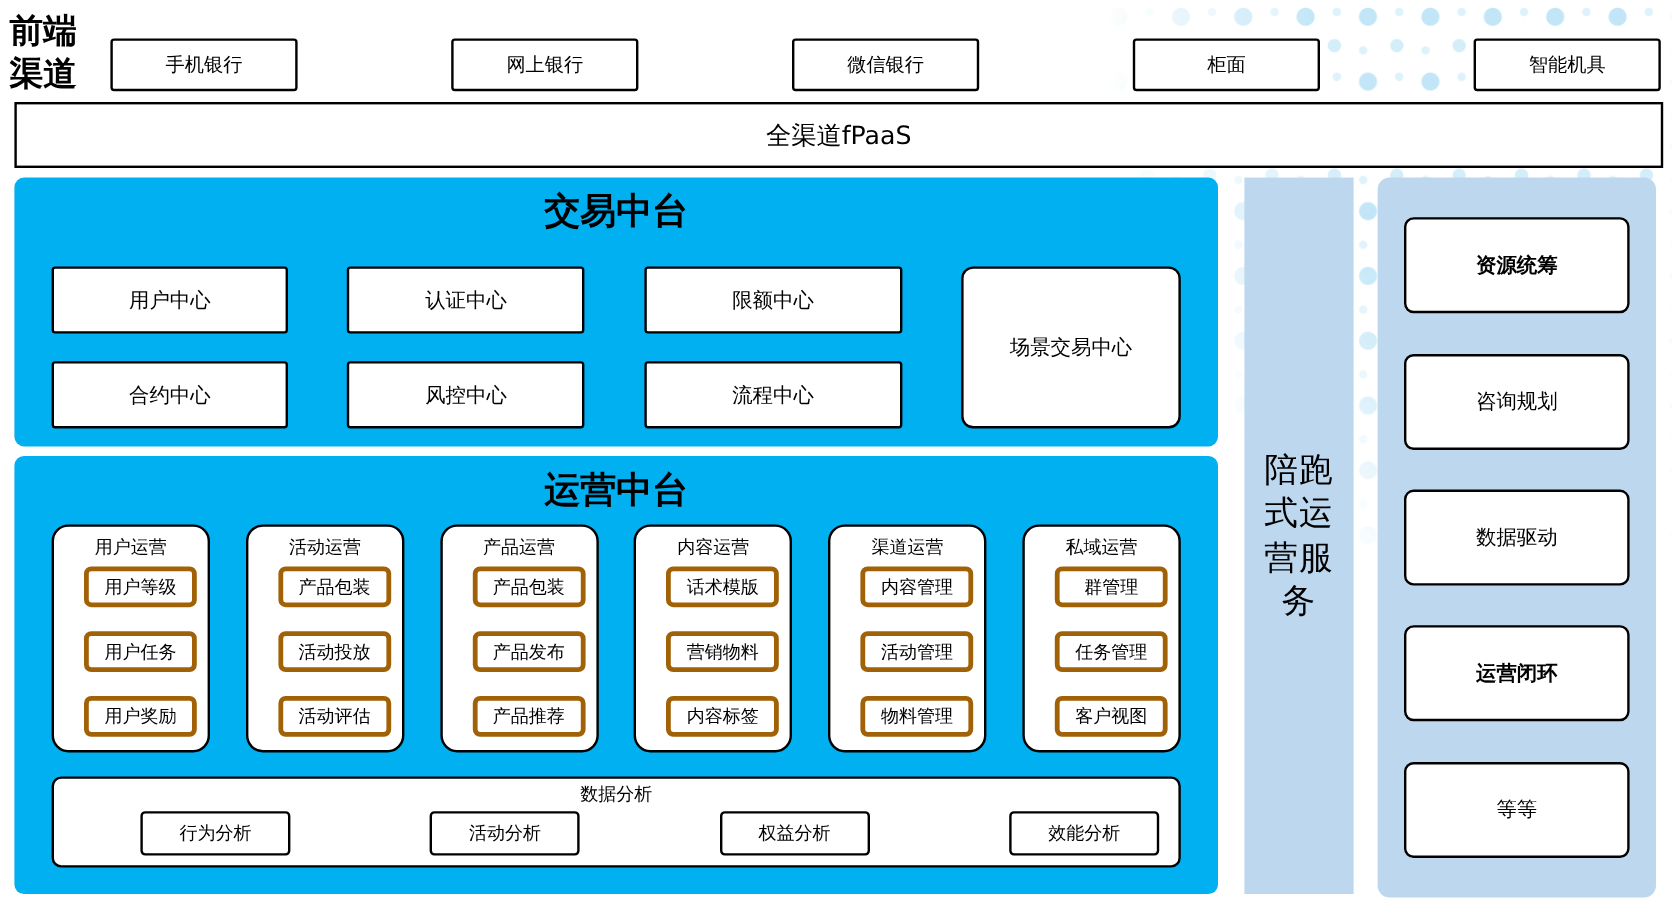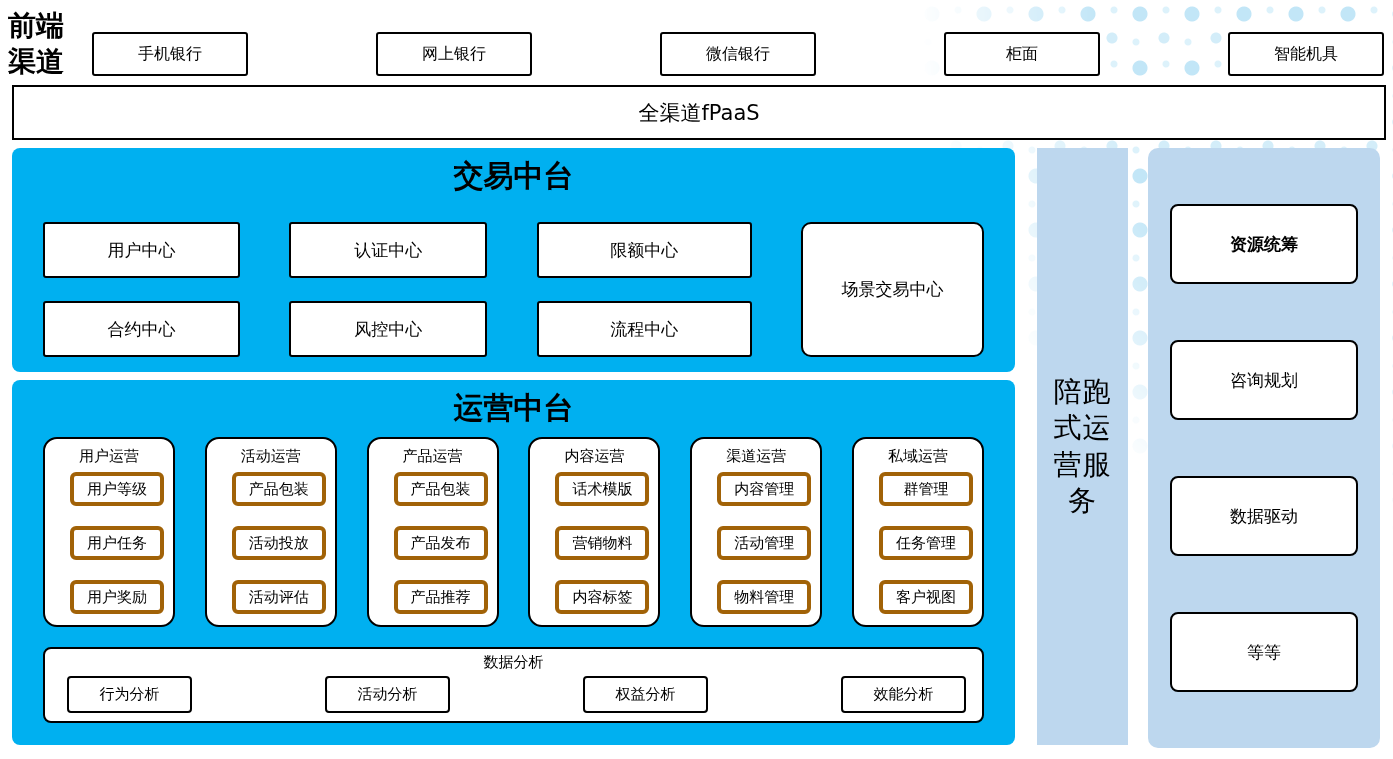--- a/index.html
+++ b/index.html
@@ -75,21 +75,21 @@
   .gitem{
     height:34px;background:#fff;border:4px solid #a16207;border-radius:6px;box-sizing:border-box;
     display:flex;align-items:center;justify-content:center;font-size:15px;margin-left:16px;
   }
 
   .analysis{
     position:absolute;left:31px;top:267px;width:941px;height:76px;
     background:#fff;border:2px solid #000;border-radius:8px;box-sizing:border-box;
   }
   .a-title{text-align:center;font-size:15px;margin-top:4px;}
-  .a-row{display:flex;justify-content:space-between;padding:4px 16px 0 22px;}
+  .a-row{display:flex;justify-content:space-between;padding:4px 16px 0 72px;}
   .abox{
     width:125px;height:37px;background:#fff;border:2px solid #000;border-radius:4px;box-sizing:border-box;
     display:flex;align-items:center;justify-content:center;font-size:15px;
   }
 
   .sidebar{
     position:absolute;left:1037px;top:148px;width:91px;height:597px;z-index:1;
     background:#bdd7ee;display:flex;align-items:center;justify-content:center;
   }
   .sidebar-text{
@@ -212,16 +212,17 @@
   </div>
 
   <div class="sidebar">
     <div class="sidebar-text">陪跑式运营服务</div>
   </div>
 
   <div class="service-panel">
     <div class="sbox" style="font-weight: bold;">资源统筹</div>
     <div class="sbox">咨询规划</div>
     <div class="sbox">数据驱动</div>
+    <div class="sbox" style="font-weight: bold;">运营闭环</div>
     <div class="sbox">等等</div>
   </div>
 
 </div>
 
 </body></html>

